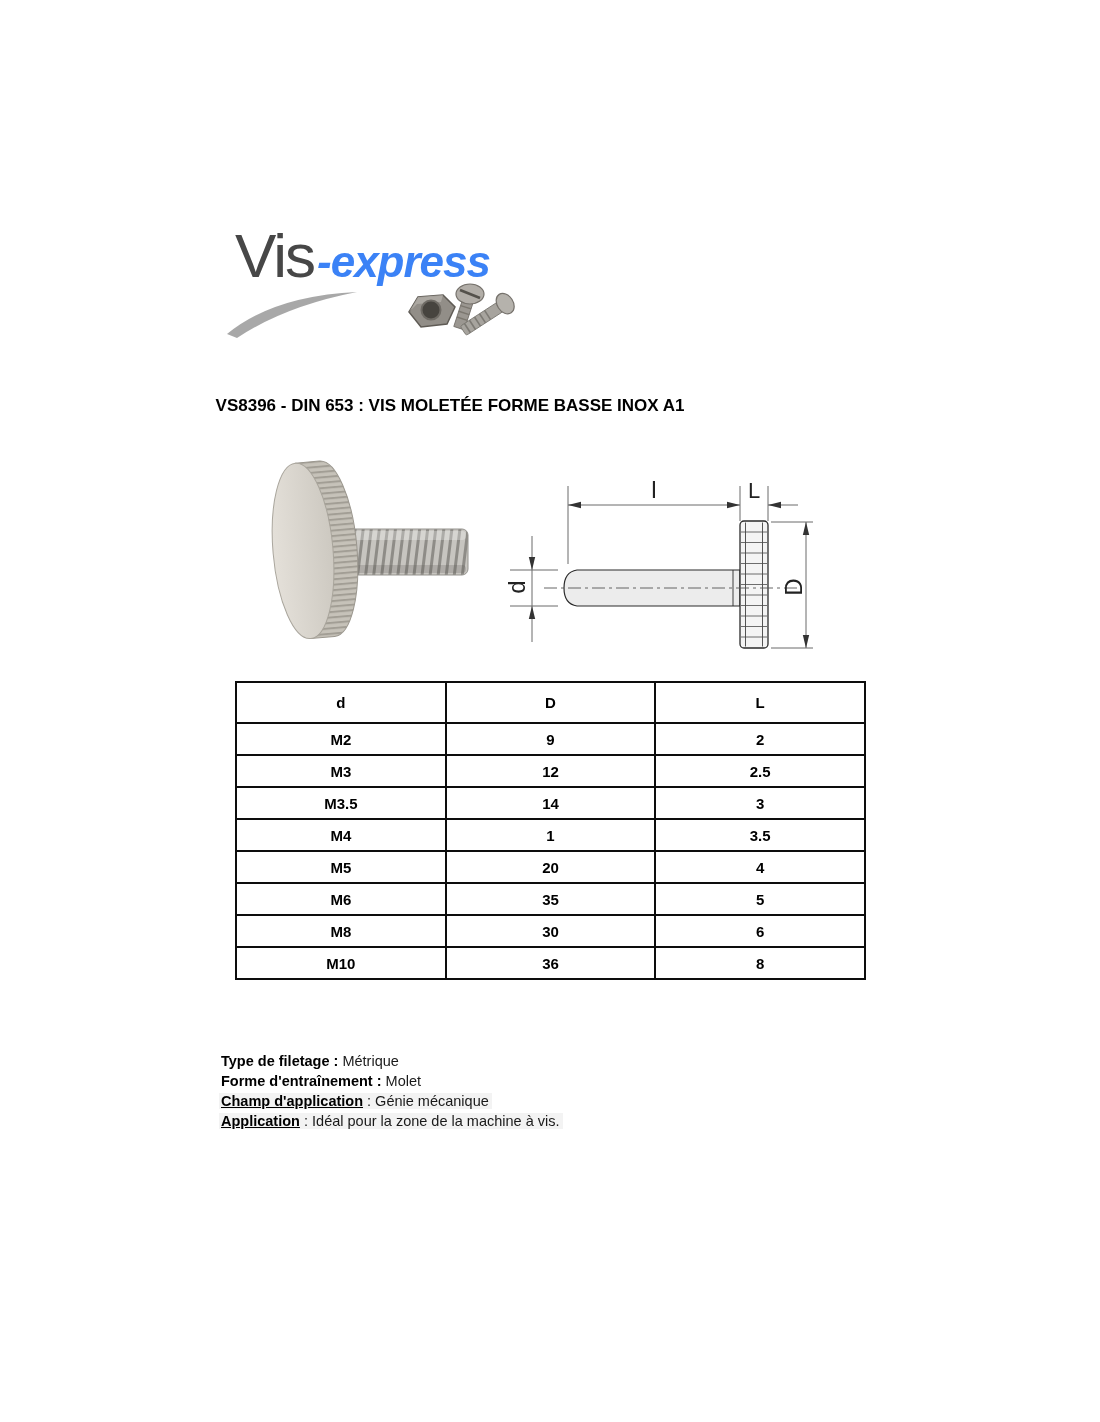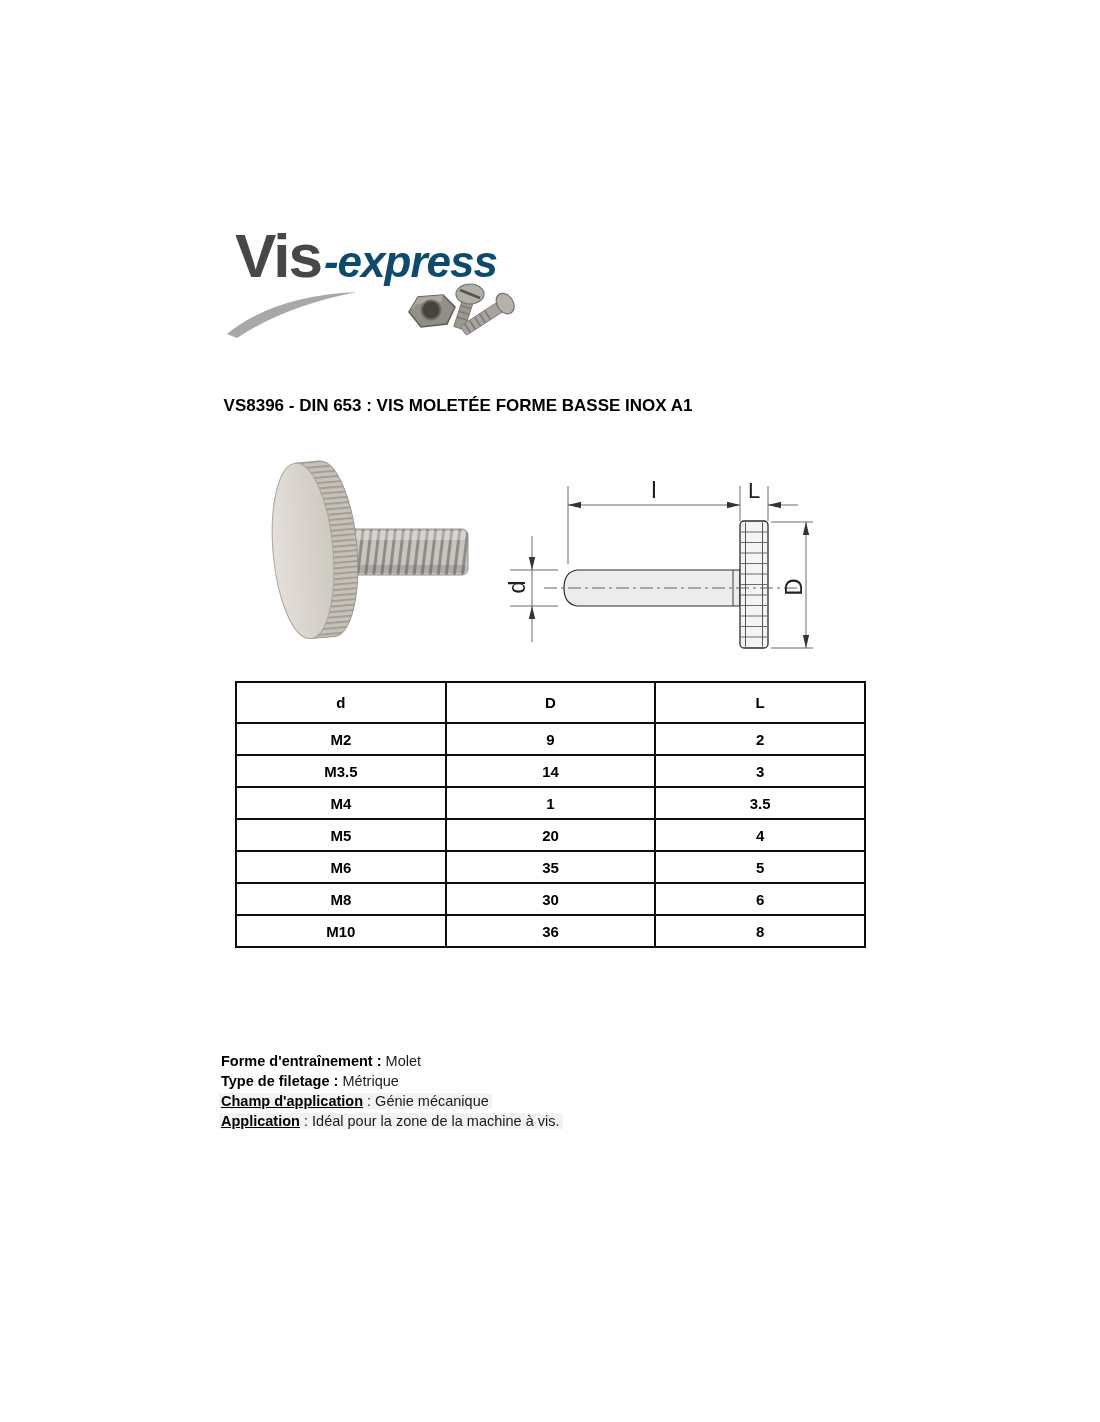--- a/index.html
+++ b/index.html
@@ -6,27 +6,27 @@
   .page{
     position:relative;
     width:1100px;height:1422px;
     background:#ffffff;
     font-family:"Liberation Sans", sans-serif;
     overflow:hidden;
   }
   
   .logo{position:absolute;left:225px;top:222px;width:305px;height:130px;}
   .logo-textrow{position:absolute;left:10px;top:3px;display:flex;align-items:baseline;white-space:nowrap;}
-  .logo-vis{font-size:62px;font-weight:bold;letter-spacing:-2px;color:#474747;line-height:1;}
-  .logo-express{font-size:44px;font-weight:bold;font-style:italic;color:#0c4a6e;line-height:1;margin-left:3px;letter-spacing:-1px;}
+  .logo-vis{font-size:62px;font-weight:normal;letter-spacing:-2px;color:#474747;line-height:1;}
+  .logo-express{font-size:44px;font-weight:bold;font-style:italic;color:#3b82f6;line-height:1;margin-left:3px;letter-spacing:-1px;}
   .logo-swoosh{position:absolute;left:0;top:66px;}
   .logo-hw{position:absolute;left:178px;top:58px;}
   
   .title{
-    position:absolute;left:8px;top:396px;width:900px;
+    position:absolute;left:0;top:396px;width:900px;
     text-align:center;font-size:17px;font-weight:bold;color:#000;
     letter-spacing:0px;
   }
   
   .photo{position:absolute;left:235px;top:445px;}
   .drawing{position:absolute;left:500px;top:440px;}
   .drawing text{font-family:"Liberation Sans", sans-serif;fill:#222;}
   
   .dims{
     position:absolute;left:235px;top:681px;width:631px;
@@ -193,20 +193,25 @@
         <th>L</th>
       </tr>
     </thead>
     <tbody>
       <tr>
         <td>M2</td>
         <td>9</td>
         <td>2</td>
       </tr>
       <tr>
+        <td>M3</td>
+        <td>12</td>
+        <td>2.5</td>
+      </tr>
+      <tr>
         <td>M3.5</td>
         <td>14</td>
         <td>3</td>
       </tr>
       <tr>
         <td>M4</td>
         <td>1</td>
         <td>3.5</td>
       </tr>
       <tr>
@@ -227,26 +232,26 @@
       <tr>
         <td>M10</td>
         <td>36</td>
         <td>8</td>
       </tr>
     </tbody>
   </table>
 
   <div class="specs">
     <div class="spec-line">
+      <span class="line-bg"><span class="spec-label">Type de filetage :</span><span class="spec-sep"> </span><span class="spec-value">Métrique</span></span>
+    </div>
+    <div class="spec-line">
       <span class="line-bg"><span class="spec-label">Forme d'entraînement :</span><span class="spec-sep"> </span><span class="spec-value">Molet</span></span>
     </div>
     <div class="spec-line">
-      <span class="line-bg"><span class="spec-label">Type de filetage :</span><span class="spec-sep"> </span><span class="spec-value">Métrique</span></span>
-    </div>
-    <div class="spec-line">
       <span class="line-bg hl"><span class="spec-label ul">Champ d'application</span><span class="spec-sep"> : </span><span class="spec-value">Génie mécanique</span></span>
     </div>
     <div class="spec-line">
       <span class="line-bg hl"><span class="spec-label ul">Application</span><span class="spec-sep"> : </span><span class="spec-value">Idéal pour la zone de la machine à vis.</span></span>
     </div>
   </div>
 
 </div>
 
 </body></html>

